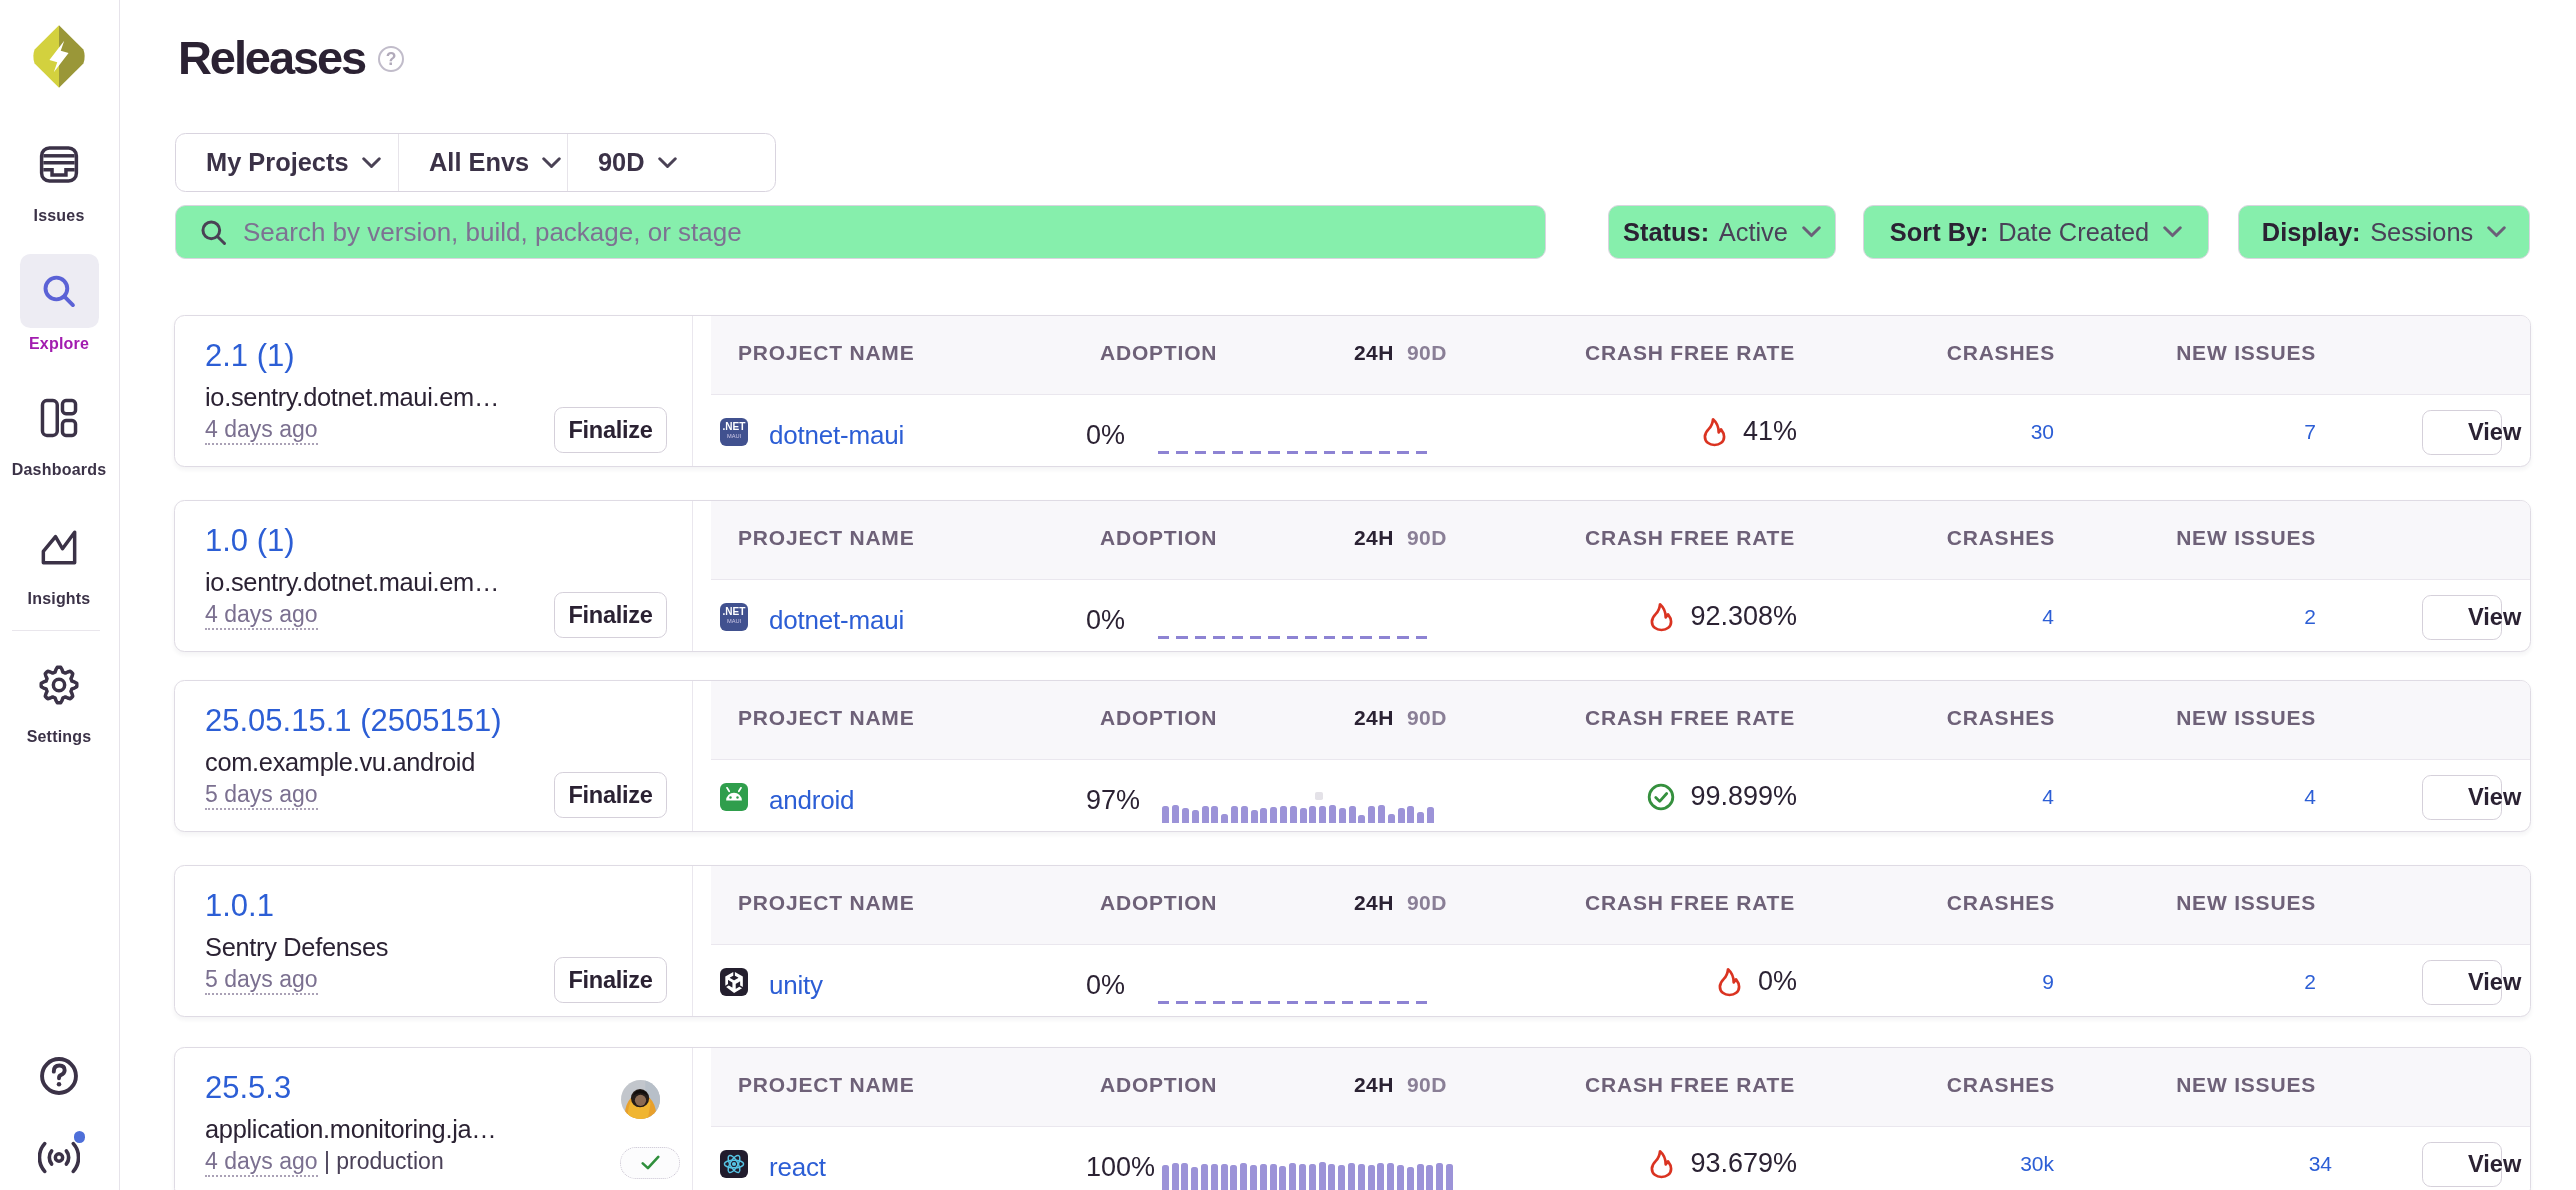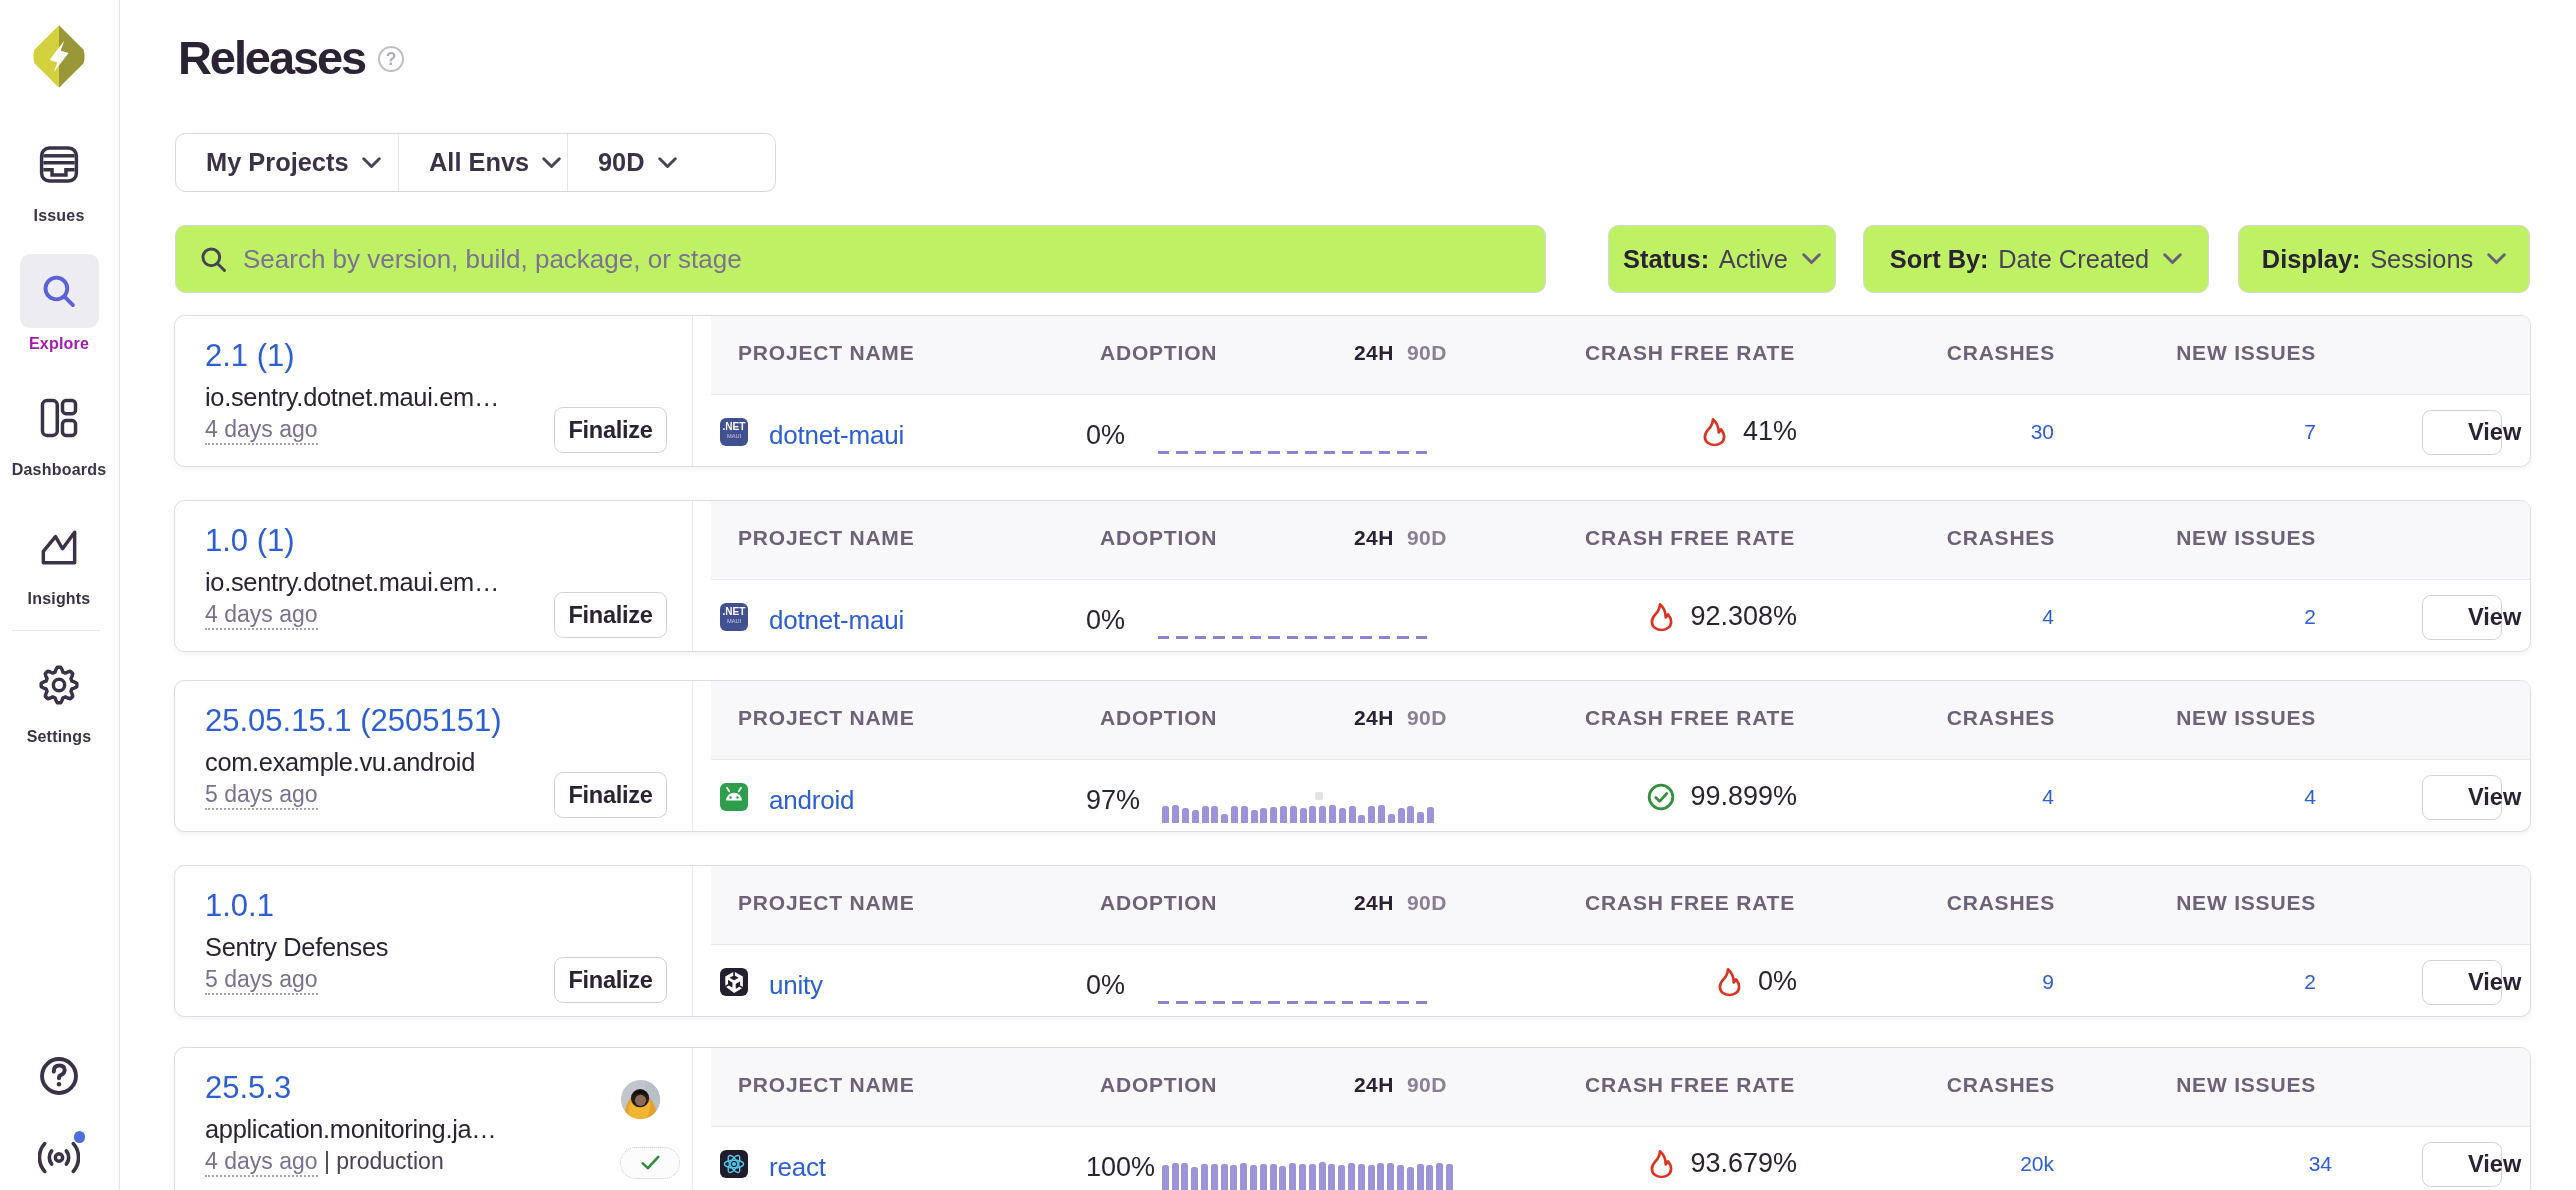--- a/index.html
+++ b/index.html
@@ -18,21 +18,21 @@
 h1{position:absolute;left:178px;top:30px;font-size:47px;font-weight:700;color:#2b2233;letter-spacing:-2.1px;}
 .qm{position:absolute;left:378px;top:46px;width:26px;height:26px;border-radius:50%;
   border:2.6px solid #c1bcca;color:#b1aaba;font-size:17.5px;font-weight:700;text-align:center;line-height:23px;}
 
 #fbar{position:absolute;left:175px;top:133px;width:601px;height:59px;border:1.8px solid #d9d4df;
   border-radius:10.5px;display:flex;align-items:stretch;background:#fff;}
 #fbar .seg{display:flex;align-items:center;justify-content:flex-start;padding-left:30px;gap:13px;
   font-size:25.4px;font-weight:700;color:#3b3247;}
 #fbar .seg+.seg{border-left:1.8px solid #e7e4ea;}
 
-.ctrl{position:absolute;top:225px;height:68px;border:1.8px solid #d9d4df;border-radius:10.5px;background:#bef264;
+.ctrl{position:absolute;top:205px;height:54px;border:1.8px solid #d9d4df;border-radius:10.5px;background:#86efac;
   display:flex;align-items:center;}
 #search{left:175px;width:1371px;padding-left:23px;gap:15px;}
 #search .ph{font-size:26px;color:#7d7292;}
 .pill{font-size:25.4px;gap:9.6px;justify-content:center;}
 .pill b{color:#2b2233;font-weight:700;}
 .pill span{color:#4a4158;}
 .pill svg{margin-left:4.4px;}
 
 .card{position:absolute;left:174px;width:2357px;height:152px;border:1.8px solid #dfdbe4;
   border-radius:10.5px;background:#fff;box-shadow:0 2.6px 4.4px rgba(40,35,60,.05);}
@@ -411,20 +411,20 @@
               <i style="height:26px"></i>
               <i style="height:28px"></i>
               <i style="height:27px"></i>
             </span>
       <span class="cfr">
               <svg width="27" height="31" viewBox="0 0 31 35" fill="none">
 <path d="M9 14.5 C6 17.5 4.5 20.5 4.5 23.5 C4.5 29.5 9.5 33 15.5 33 C21.5 33 26.5 29.5 26.5 23.5 C26.5 20 25 17.5 23 15 L20.3 18.5 C20.3 13 17.8 7 13.8 3.5 C13.3 8 12 11.5 9 14.5 Z" stroke="#da3321" stroke-width="3.1" fill="none" stroke-linejoin="round"></path>
 </svg>
               <b>93.679%</b>
             </span>
-      <a class="num" style="right:476px">20k</a>
+      <a class="num" style="right:476px">30k</a>
       <a class="num" style="right:198px">34</a>
       <button class="btn viewb">View</button>
     </div>
   </div>
 </div>
 </main>
 </div>
 
 </body></html>

